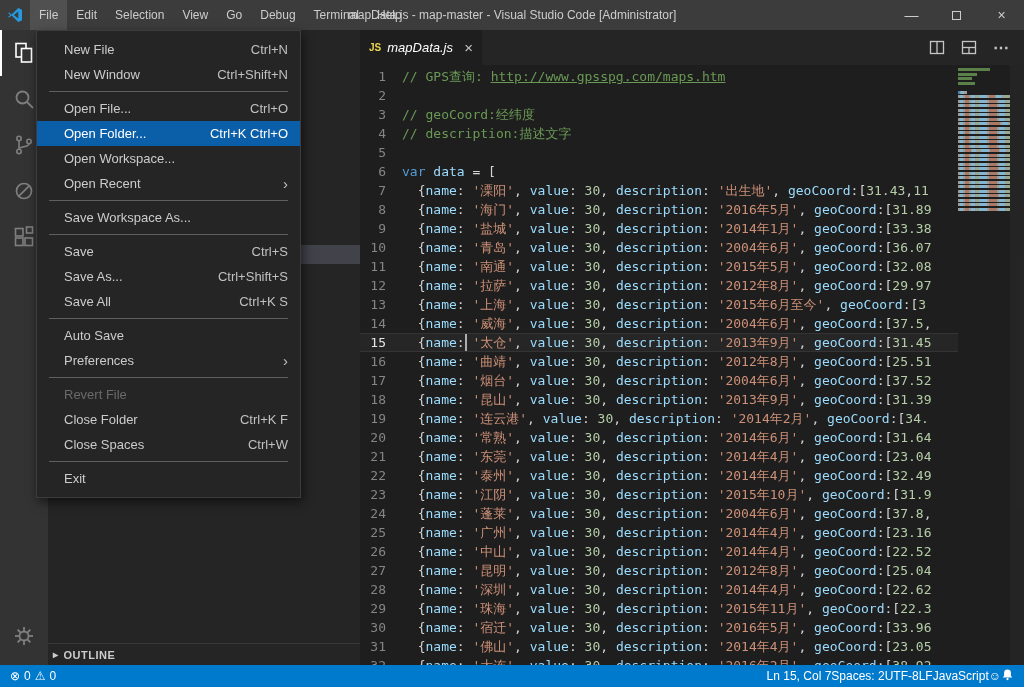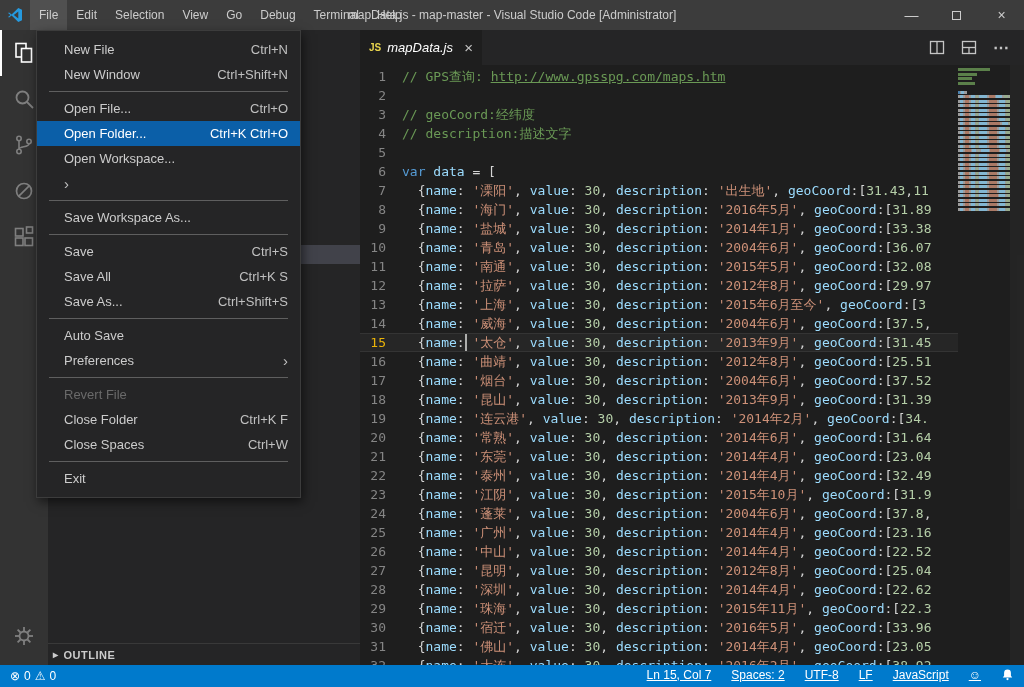--- a/index.html
+++ b/index.html
@@ -40,41 +40,41 @@
   .tab-close{margin-left:auto;color:#c5c5c5;font-size:15px;}
   .tab-actions{margin-left:auto;display:flex;align-items:center;gap:16px;padding-right:14px;color:#c5c5c5;}
   .tab-actions svg{display:block;}
   .more-dots{font-size:16px;font-weight:bold;letter-spacing:1px;}
 
   .editor-body{flex:1;position:relative;overflow:hidden;font-family:"DejaVu Sans Mono",monospace;font-size:13px;}
   .code{position:absolute;left:0;right:66px;top:2px;bottom:0;overflow:hidden;}
   .code-line{display:flex;height:19px;line-height:19px;white-space:pre;position:relative;}
   .code-line.cur{background:rgba(255,255,255,0.04);box-shadow:inset 0 1px 0 #343434, inset 0 -1px 0 #343434;}
   .ln{width:42px;min-width:42px;text-align:right;padding-right:16px;color:#858585;}
-  .cur .ln{color:#eab308;}
+  .cur .ln{color:#e5e5e5;}
   .lc{white-space:pre;}
   .caret{position:absolute;left:105px;top:1px;width:2px;height:17px;background:#aeafad;}
   .tk-c{color:#6a9955;}
   .tk-cl{color:#6a9955;text-decoration:underline;}
   .tk-k{color:#569cd6;}
   .tk-v{color:#9cdcfe;}
   .tk-p{color:#d4d4d4;}
   .tk-pr{color:#9cdcfe;}
   .tk-s{color:#ce9178;}
   .tk-n{color:#b5cea8;}
 
   .minimap{position:absolute;top:3px;right:14px;width:52px;}
   .mm-row{height:3px;margin-bottom:1.5px;white-space:nowrap;overflow:hidden;}
   .mm-seg{display:inline-block;height:3px;vertical-align:top;opacity:.8;}
   .scrollbar{position:absolute;top:0;right:0;bottom:0;width:14px;background:rgba(121,121,121,0.08);}
 
   
   .statusbar{height:22px;background:#007acc;color:#ffffff;display:flex;align-items:center;font-size:12px;padding:0 10px;position:relative;z-index:40;}
   .sb-left{display:flex;gap:5px;align-items:center;}
-  .sb-right{margin-left:auto;display:flex;gap:20px;text-decoration:underline;}
+  .sb-right{margin-left:auto;display:flex;gap:0;align-items:center;}
   .sb-ic{font-size:12px;}
   .sb-item{display:flex;gap:4px;align-items:center;}
 
   
   .menu-dropdown{position:absolute;left:36px;top:30px;width:265px;background:#252526;border:1px solid #3c3c3c;box-shadow:2px 4px 10px rgba(0,0,0,.55);padding:6px 0;z-index:60;color:#cccccc;font-size:13px;}
   .menu-row{height:25px;display:flex;align-items:center;padding:0 12px 0 27px;}
   .menu-row .ml{flex:1;white-space:nowrap;}
   .menu-row .ms{color:#c0c0c0;white-space:nowrap;}
   .menu-row.hl{background:#0b5fa8;color:#ffffff;}
   .menu-row.hl .ms{color:#ffffff;}
@@ -310,39 +310,40 @@
         <span class="ms">Ctrl+O</span>
       </div>
       <div class="menu-row hl">
         <span class="ml">Open Folder...</span>
         <span class="ms">Ctrl+K Ctrl+O</span>
       </div>
       <div class="menu-row">
         <span class="ml">Open Workspace...</span>
       </div>
       <div class="menu-row">
+        <span class="ml">Open Recent</span>
         <span class="submenu-arrow">›</span>
       </div>
       <div class="menu-sep"></div>
       <div class="menu-row">
         <span class="ml">Save Workspace As...</span>
       </div>
       <div class="menu-sep"></div>
       <div class="menu-row">
         <span class="ml">Save</span>
         <span class="ms">Ctrl+S</span>
       </div>
       <div class="menu-row">
+        <span class="ml">Save As...</span>
+        <span class="ms">Ctrl+Shift+S</span>
+      </div>
+      <div class="menu-row">
         <span class="ml">Save All</span>
         <span class="ms">Ctrl+K S</span>
       </div>
-      <div class="menu-row">
-        <span class="ml">Save As...</span>
-        <span class="ms">Ctrl+Shift+S</span>
-      </div>
       <div class="menu-sep"></div>
       <div class="menu-row">
         <span class="ml">Auto Save</span>
       </div>
       <div class="menu-row">
         <span class="ml">Preferences</span>
         <span class="submenu-arrow">›</span>
       </div>
       <div class="menu-sep"></div>
       <div class="menu-row disabled">

